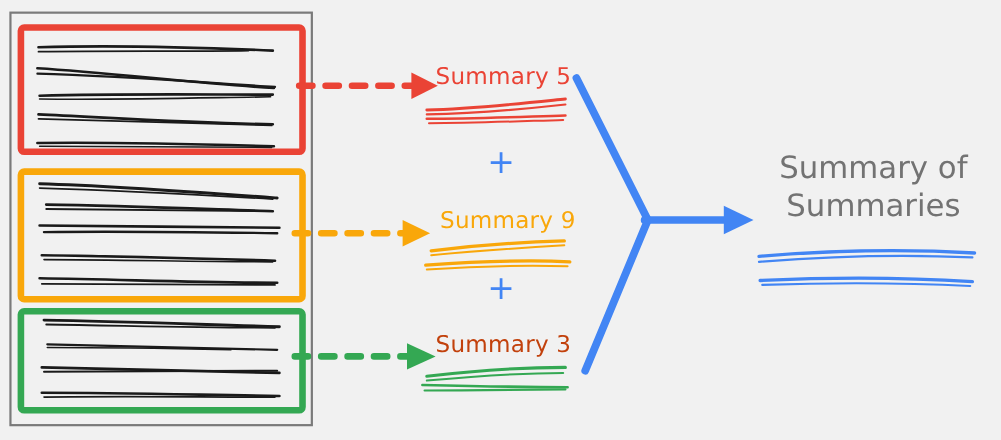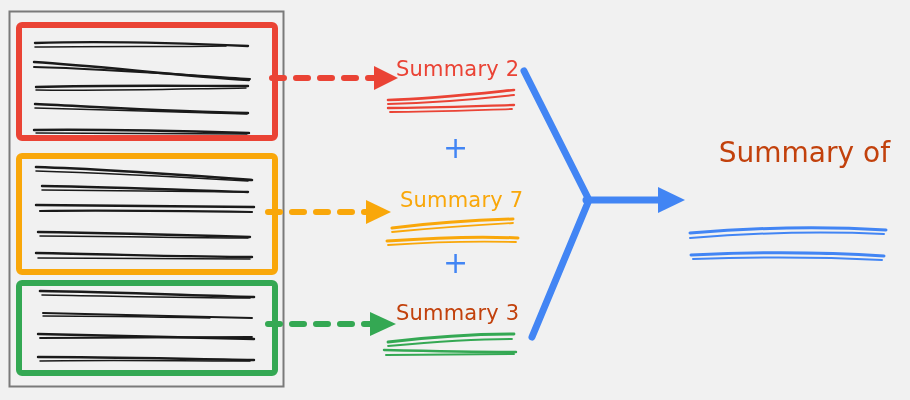--- a/index.html
+++ b/index.html
@@ -30,24 +30,24 @@
     font-size: 21px;
     letter-spacing: 0.2px;
   }
   #label-summary-1 { left: 396px; top: 57px; color: #EA4335; }
   #label-summary-2 { left: 400px; top: 188px; color: #F9A70A; }
   #label-summary-3 { left: 396px; top: 301px; color: #c2410c; }
   #label-final {
     left: 698px;
     top: 136px;
     width: 192px;
-    text-align: right;
+    text-align: center;
     font-size: 28px;
     line-height: 34px;
-    color: #c2410c;
+    color: #737373;
     white-space: normal;
   }
   .plus-sign {
     position: absolute;
     color: #4285F4;
     font-size: 30px;
     line-height: 1;
     font-weight: 500;
   }
   #plus-1 { left: 443px; top: 133px; }
@@ -152,25 +152,26 @@
   </g>
 
   <g stroke="#4285F4" fill="none" stroke-linecap="round">
     <path d="M690 233 C750 228, 820 226, 886 230" stroke-width="3"></path>
     <path d="M690 238 C752 233, 820 231, 884 234" stroke-width="2"></path>
     <path d="M691 255 C752 252, 822 252, 884 256" stroke-width="3"></path>
     <path d="M693 259 C752 257, 822 257, 882 260" stroke-width="2"></path>
   </g>
 </svg>
 
-<div class="lbl summary-label" id="label-summary-1">Summary 2</div>
+<div class="lbl summary-label" id="label-summary-1">Summary 5</div>
 
-<div class="lbl summary-label" id="label-summary-2">Summary 7</div>
+<div class="lbl summary-label" id="label-summary-2">Summary 9</div>
 
 <div class="lbl summary-label" id="label-summary-3">Summary 3</div>
 
 <div class="plus-sign" id="plus-1">+</div>
 
 <div class="plus-sign" id="plus-2">+</div>
 
 <div class="lbl" id="label-final">
   <span>Summary of</span><br>
+  <span>Summaries</span>
 </div>
 
 </body></html>

